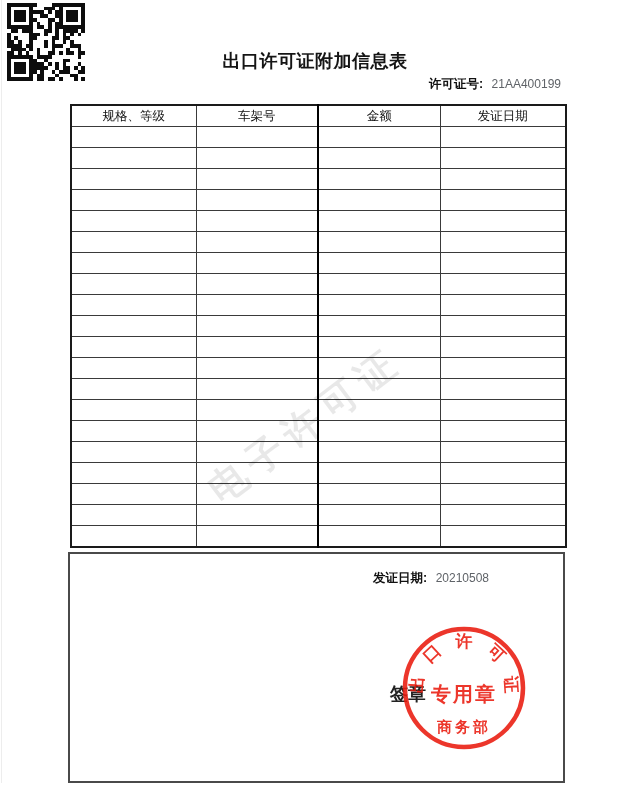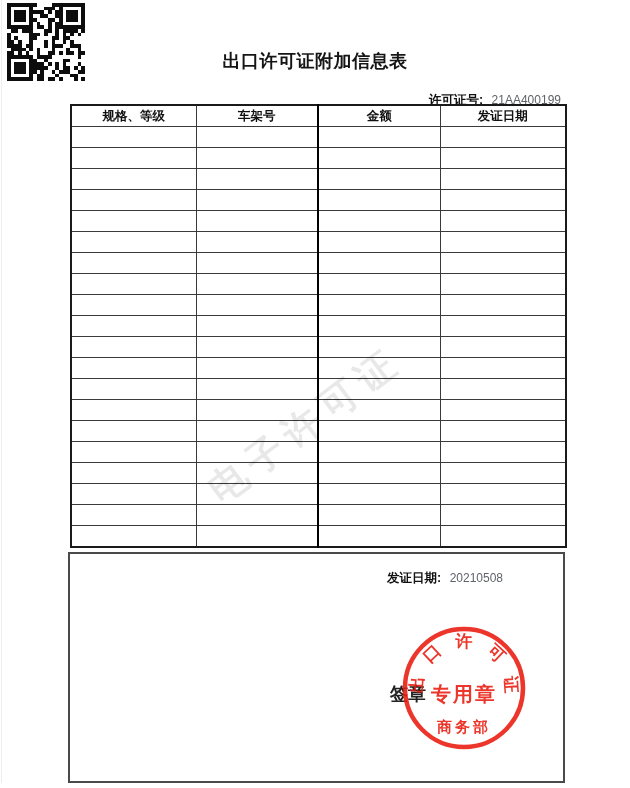--- a/index.html
+++ b/index.html
@@ -11,46 +11,46 @@
   .page-edge{position:absolute;left:1px;top:0;width:1px;height:783px;background:#ededed;}
   
   .qr{position:absolute;left:7px;top:3px;width:78px;height:78px;}
   
   .doc-title{
     position:absolute;left:0;top:49px;width:630px;text-align:center;
     font-size:18px;font-weight:bold;color:#151515;letter-spacing:0.5px;
   }
   
   .license-line{
-    position:absolute;top:92px;right:69px;font-size:12.5px;white-space:nowrap;margin-left:22px;
+    position:absolute;top:76px;right:69px;font-size:12.5px;white-space:nowrap;margin-left:22px;
   }
   .lbl{font-weight:bold;color:#111;}
   .val{color:#5f6368;font-size:12px;margin-left:5px;font-weight:normal;}
   
   .grid-wrap{position:absolute;left:70px;top:104px;}
   table.grid{border-collapse:collapse;table-layout:fixed;width:495px;border:2px solid #1a1a1a;}
   table.grid th, table.grid td{
     border:1px solid #3a3a3a;height:20px;padding:0;
     font-size:12.5px;color:#111;text-align:center;vertical-align:middle;
   }
-  table.grid th{font-weight:bold;}
+  table.grid th{font-weight:normal;}
   table.grid .thick-right{border-right:2.5px solid #000;}
   
   .watermark{
     position:absolute;left:185px;top:404px;width:240px;height:42px;line-height:42px;
     text-align:center;font-size:38px;font-weight:bold;letter-spacing:8px;
     color:rgba(0,0,0,0.09);transform:rotate(-37deg);transform-origin:center;
     white-space:nowrap;pointer-events:none;
   }
   
   .footer-box{
     position:absolute;left:68px;top:552px;width:497px;height:231px;
     border:2px solid #4a4a4a;box-sizing:border-box;background:transparent;
   }
-  .issue-date-line{position:absolute;left:387px;top:570px;font-size:12.5px;white-space:nowrap;}
+  .issue-date-line{position:absolute;left:373px;top:570px;font-size:12.5px;white-space:nowrap;}
   .sign-label{position:absolute;left:390px;top:682px;font-size:18px;font-weight:bold;color:#222;}
   
   .stamp{position:absolute;left:398px;top:622px;width:132px;height:132px;pointer-events:none;}
   .stamp text{font-family:"Liberation Sans","DejaVu Sans",sans-serif;font-weight:bold;}
 </style>
 </head>
 <body>
 
 <div class="page-edge"></div>
 

